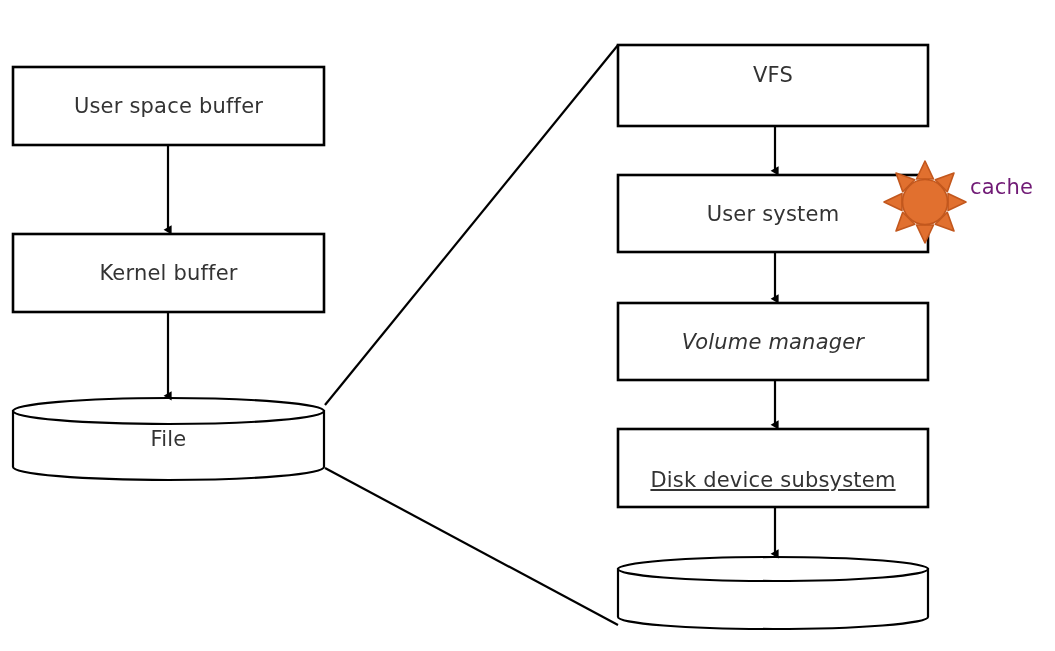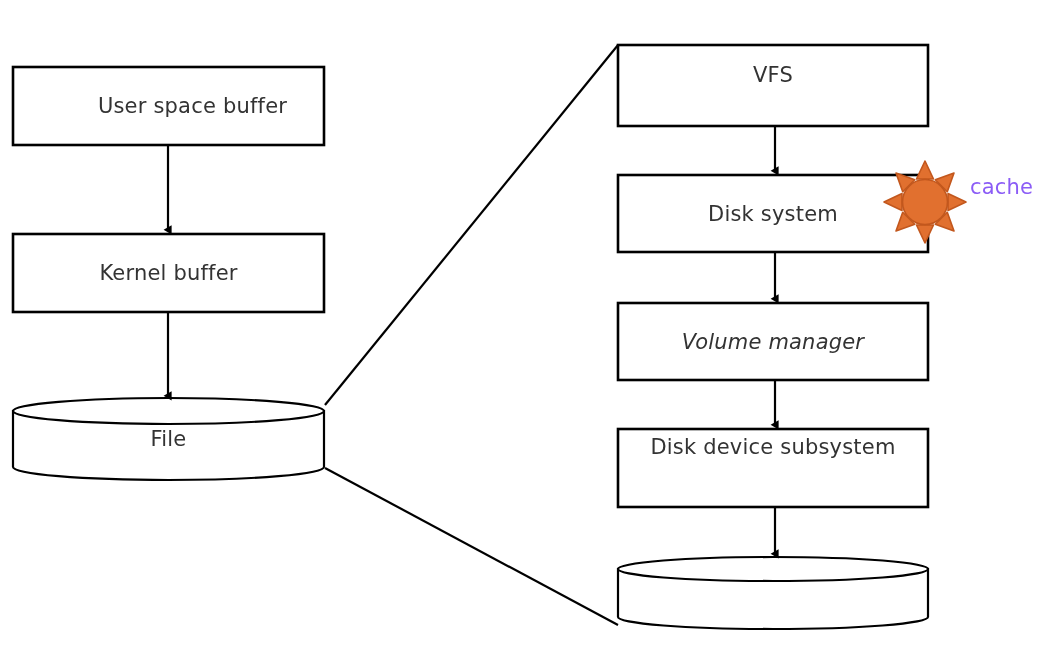--- a/index.html
+++ b/index.html
@@ -33,21 +33,21 @@
     color: #333333;
     font-family: "DejaVu Sans", "Liberation Sans", sans-serif;
     font-size: 21px;
     font-weight: 400;
     letter-spacing: 0.2px;
     white-space: nowrap;
     pointer-events: none;
   }
   .side-label {
     position: absolute;
-    color: #8b5cf6;
+    color: #701a75;
     font-family: "DejaVu Sans", "Liberation Sans", sans-serif;
     font-size: 21px;
     letter-spacing: 0.2px;
     white-space: nowrap;
   }
   .hit {
     position: absolute;
     background: transparent;
   }
 </style>
@@ -121,33 +121,33 @@
           <path d="M-8.5,-23 L8.5,-23 L0,-41 Z"></path>
         </g>
         <g transform="rotate(315)">
           <path d="M-8.5,-23 L8.5,-23 L0,-41 Z"></path>
         </g>
       </g>
       <circle cx="0" cy="0" r="22.5" fill="#E1702F" stroke="#C2571D" stroke-width="1.6"></circle>
     </g>
   </svg>
 
-  <div class="node-label" style="left:13px; top:67px; width:311px; height:78px;margin-left:24px;">User space buffer</div>
+  <div class="node-label" style="left:13px; top:67px; width:311px; height:78px;">User space buffer</div>
 
   <div class="node-label" style="left:13px; top:234px; width:311px; height:78px;">Kernel buffer</div>
 
   <div class="node-label" style="left:13px; top:411px; width:311px; height:56px;">File</div>
 
   <div class="node-label" style="left:618px; top:45px; width:310px; height:59px;">VFS</div>
 
-  <div class="node-label" style="left:618px; top:175px; width:310px; height:77px;">Disk system</div>
+  <div class="node-label" style="left:618px; top:175px; width:310px; height:77px;">User system</div>
 
   <div class="node-label" style="left:618px; top:303px; width:310px; height:77px;font-style:italic;">Volume manager</div>
 
-  <div class="node-label" style="left:618px; top:417px; width:310px; height:60px;">Disk device subsystem</div>
+  <div class="node-label" style="left:618px; top:450px; width:310px; height:60px;text-decoration:underline;">Disk device subsystem</div>
 
 
   <div class="side-label" style="left:970px; top:175px;">cache</div>
 
   <div class="hit" style="left:13px; top:67px; width:311px; height:78px;"></div>
   <div class="hit" style="left:13px; top:234px; width:311px; height:78px;"></div>
   <div class="hit" style="left:13px; top:398px; width:311px; height:82px;"></div>
   <div class="hit" style="left:618px; top:45px; width:310px; height:81px;"></div>
   <div class="hit" style="left:618px; top:175px; width:310px; height:77px;"></div>
   <div class="hit" style="left:618px; top:303px; width:310px; height:77px;"></div>

